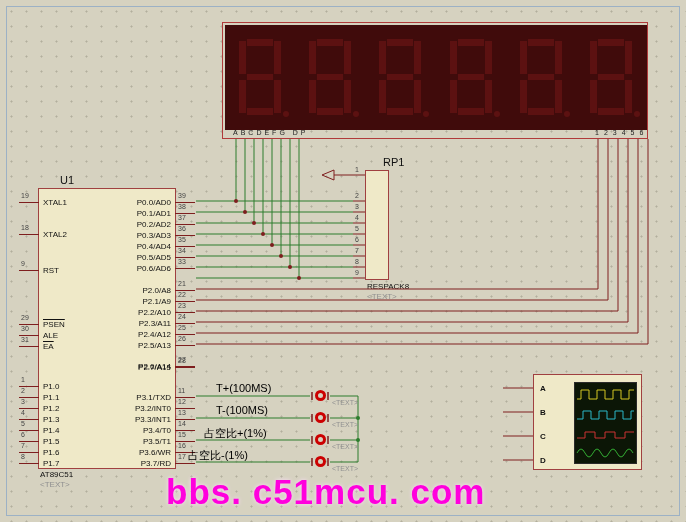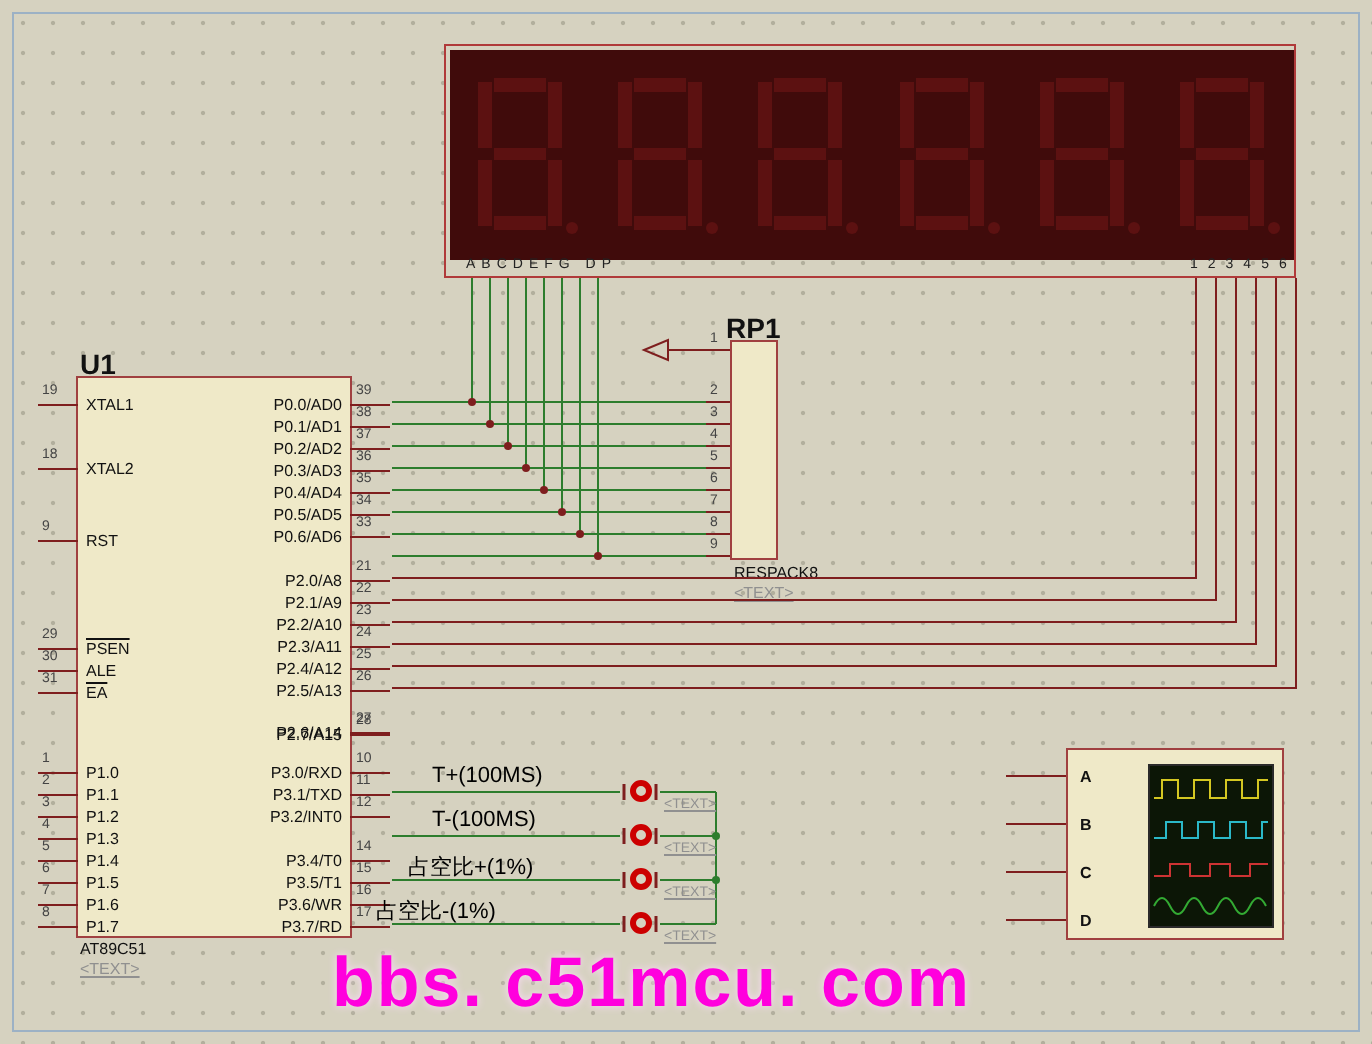--- a/index.html
+++ b/index.html
@@ -14,23 +14,23 @@
   .sheet-border{position:absolute;left:6px;top:6px;width:672px;height:508px;
     border:1px solid rgba(110,150,200,.55);pointer-events:none;}
   
   .display{position:absolute;left:222px;top:22px;width:426px;height:117px;
     border:1px solid #b03a3a;box-sizing:border-box;background:transparent;}
   .display .screen{position:absolute;left:2px;top:2px;width:422px;height:105px;background:#400b0b;}
   .seg-label{position:absolute;left:10px;top:106px;font-size:7px;letter-spacing:3px;color:#222;}
   .dig-label{position:absolute;left:372px;top:106px;font-size:7px;letter-spacing:5px;color:#222;}
   
   .comp{position:absolute;border:1px solid #a04040;background:#efe9c8;box-sizing:border-box;}
-  .ref{position:absolute;font-size:14px;font-weight:700;color:#111;}
+  .ref{position:absolute;font-size:11px;font-weight:400;color:#111;margin-left:20px;}
   .part{position:absolute;font-size:8px;color:#111;}
-  .anno{position:absolute;font-size:8px;color:#909090;text-decoration:underline;}
+  .anno{position:absolute;font-size:8px;color:#909090;}
   .anno.small{font-size:7px;}
   
   .pr{position:absolute;left:0;width:100%;height:11px;font-size:8px;line-height:11px;color:#111;}
   .pr .nm{white-space:nowrap;}
   .pl .nm{position:absolute;left:4px;top:0;}
   .prr .nm{position:absolute;right:4px;top:0;}
   .pl::before{content:"";position:absolute;left:-20px;top:5px;width:20px;height:1px;background:#7e1e1e;}
   .prr::before{content:"";position:absolute;right:-20px;top:5px;width:20px;height:1px;background:#7e1e1e;}
   .pr .pn{position:absolute;top:-7px;font-size:7px;color:#444;}
   .pl .pn{left:-18px;width:15px;text-align:left;}
@@ -194,31 +194,31 @@
         <span class="nm">P2.5/A13</span>
       </div>
     <div class="pr prr" style="top:172px">
         <span class="pn">27</span>
         <span class="nm">P2.6/A14</span>
       </div>
     <div class="pr prr" style="top:173px">
         <span class="pn">28</span>
         <span class="nm">P2.7/A15</span>
       </div>
-    <div class="pr prr" style="top:192px">
-        <span class="pn">10</span>
-        <span class="nm">P3.0/RXD</span>
-      </div>
     <div class="pr prr" style="top:203px">
         <span class="pn">11</span>
         <span class="nm">P3.1/TXD</span>
       </div>
     <div class="pr prr" style="top:214px">
         <span class="pn">12</span>
         <span class="nm">P3.2/INT0</span>
+      </div>
+    <div class="pr prr" style="top:225px">
+        <span class="pn">13</span>
+        <span class="nm">P3.3/INT1</span>
       </div>
     <div class="pr prr" style="top:236px">
         <span class="pn">14</span>
         <span class="nm">P3.4/T0</span>
       </div>
     <div class="pr prr" style="top:247px">
         <span class="pn">15</span>
         <span class="nm">P3.5/T1</span>
       </div>
     <div class="pr prr" style="top:258px">

